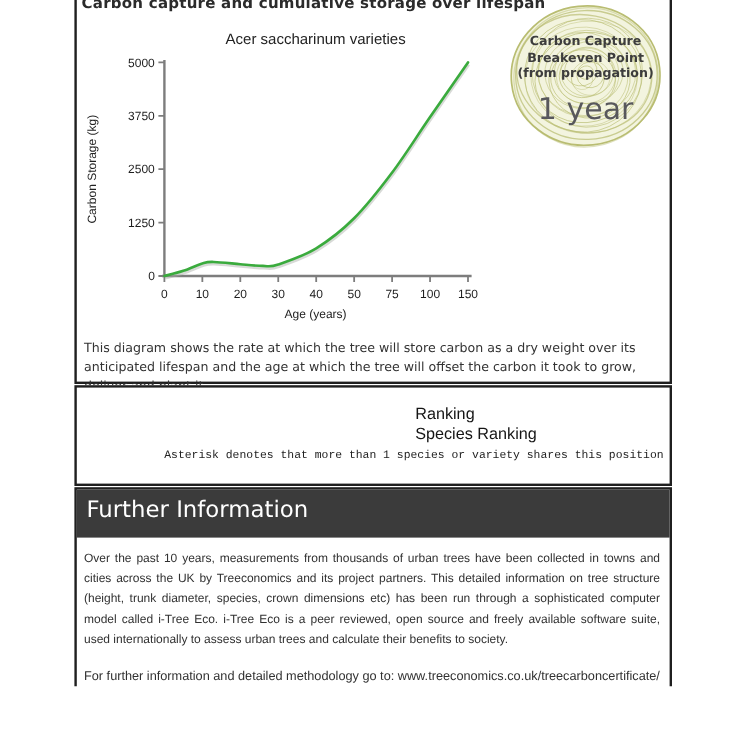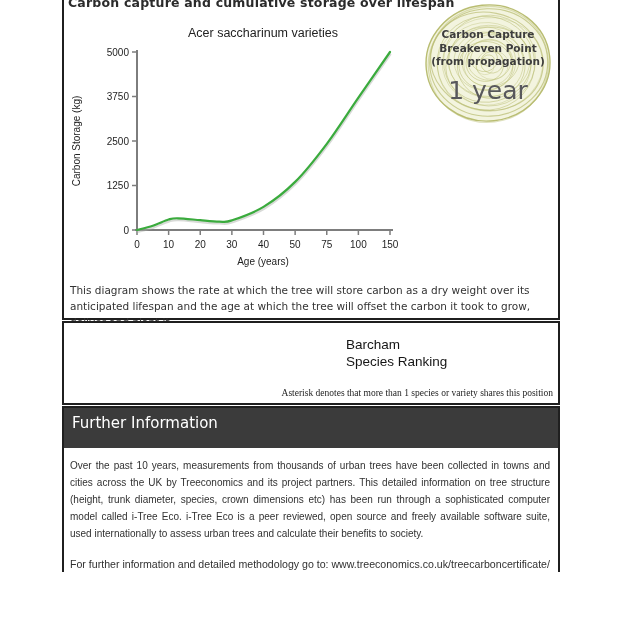--- a/index.html
+++ b/index.html
@@ -10,26 +10,26 @@
   .rank-box{left:62px;top:321px;width:498px;height:84px;display:flex;}
   .info-box{left:62px;top:406px;width:498px;height:184px;}
   .page-title{position:absolute;top:0;left:4px;font-size:12.5px;font-weight:bold;
               letter-spacing:.2px;white-space:nowrap;color:#2b2b2b;line-height:14px;}
   .chart-svg{position:absolute;left:0;top:0;}
   .chart-desc{position:absolute;left:6px;top:286px;width:482px;font-size:10.5px;
               line-height:16px;color:#333;}
   .rank-main{flex:1;position:relative;}
   .rank-label{position:absolute;left:282px;top:14px;font-family:"Liberation Sans",sans-serif;
               font-size:13.5px;line-height:16.5px;color:#151515;}
-  .rank-note{position:absolute;right:5px;bottom:5px;font-family:Liberation Serif, serif;
+  .rank-note{position:absolute;right:5px;bottom:18px;font-family:Liberation Mono, monospace;
              font-size:9.5px;color:#222;}
   .rank-value-cell{width:79px;border-left:2px solid #1f1f1f;display:flex;align-items:center;
                    justify-content:center;font-family:"Liberation Sans",sans-serif;
                    font-size:20px;color:#111;}
-  .info-header{height:40px;background:#3b3b3b;color:#fff;font-size:15px;
+  .info-header{height:40px;background:#3b3b3b;color:#fff;font-size:19px;
                padding:6px 0 0 8px;box-sizing:border-box;}
   .info-para{margin:9px 8px 0 6px;font-family:"Liberation Sans",sans-serif;font-size:10px;
              line-height:17px;text-align:justify;color:#313131;}
   .info-link{margin:16px 0 0 6px;font-family:"Liberation Sans",sans-serif;font-size:10.6px;
              color:#313131;}
 </style>
 </head>
 <body>
 
 <div class="page">
@@ -103,21 +103,21 @@
           <text x="424" y="68.5" text-anchor="middle" font-family="DejaVu Sans, sans-serif" font-size="10.5" font-weight="600" fill="#3d3d3d">(from propagation)</text>
           <text x="424" y="103" text-anchor="middle" font-family="DejaVu Sans, sans-serif" font-size="25" fill="#58585c">1 year</text>
         </g>
       </svg>
     <div class="chart-desc">This diagram shows the rate at which the tree will store carbon as a dry weight over its anticipated lifespan and the age at which the tree will offset the carbon it took to grow, deliver and plant it.</div>
   </div>
 
   <div class="box rank-box">
     <div class="rank-main">
       <div class="rank-label">
-        <div>Barcham</div>
+        <div>Ranking</div>
         <div>Species Ranking</div>
       </div>
       <div class="rank-note">Asterisk denotes that more than 1 species or variety shares this position</div>
     </div>
   </div>
 
   <div class="box info-box">
     <div class="info-header">
       <span>Further Information</span>
     </div>

